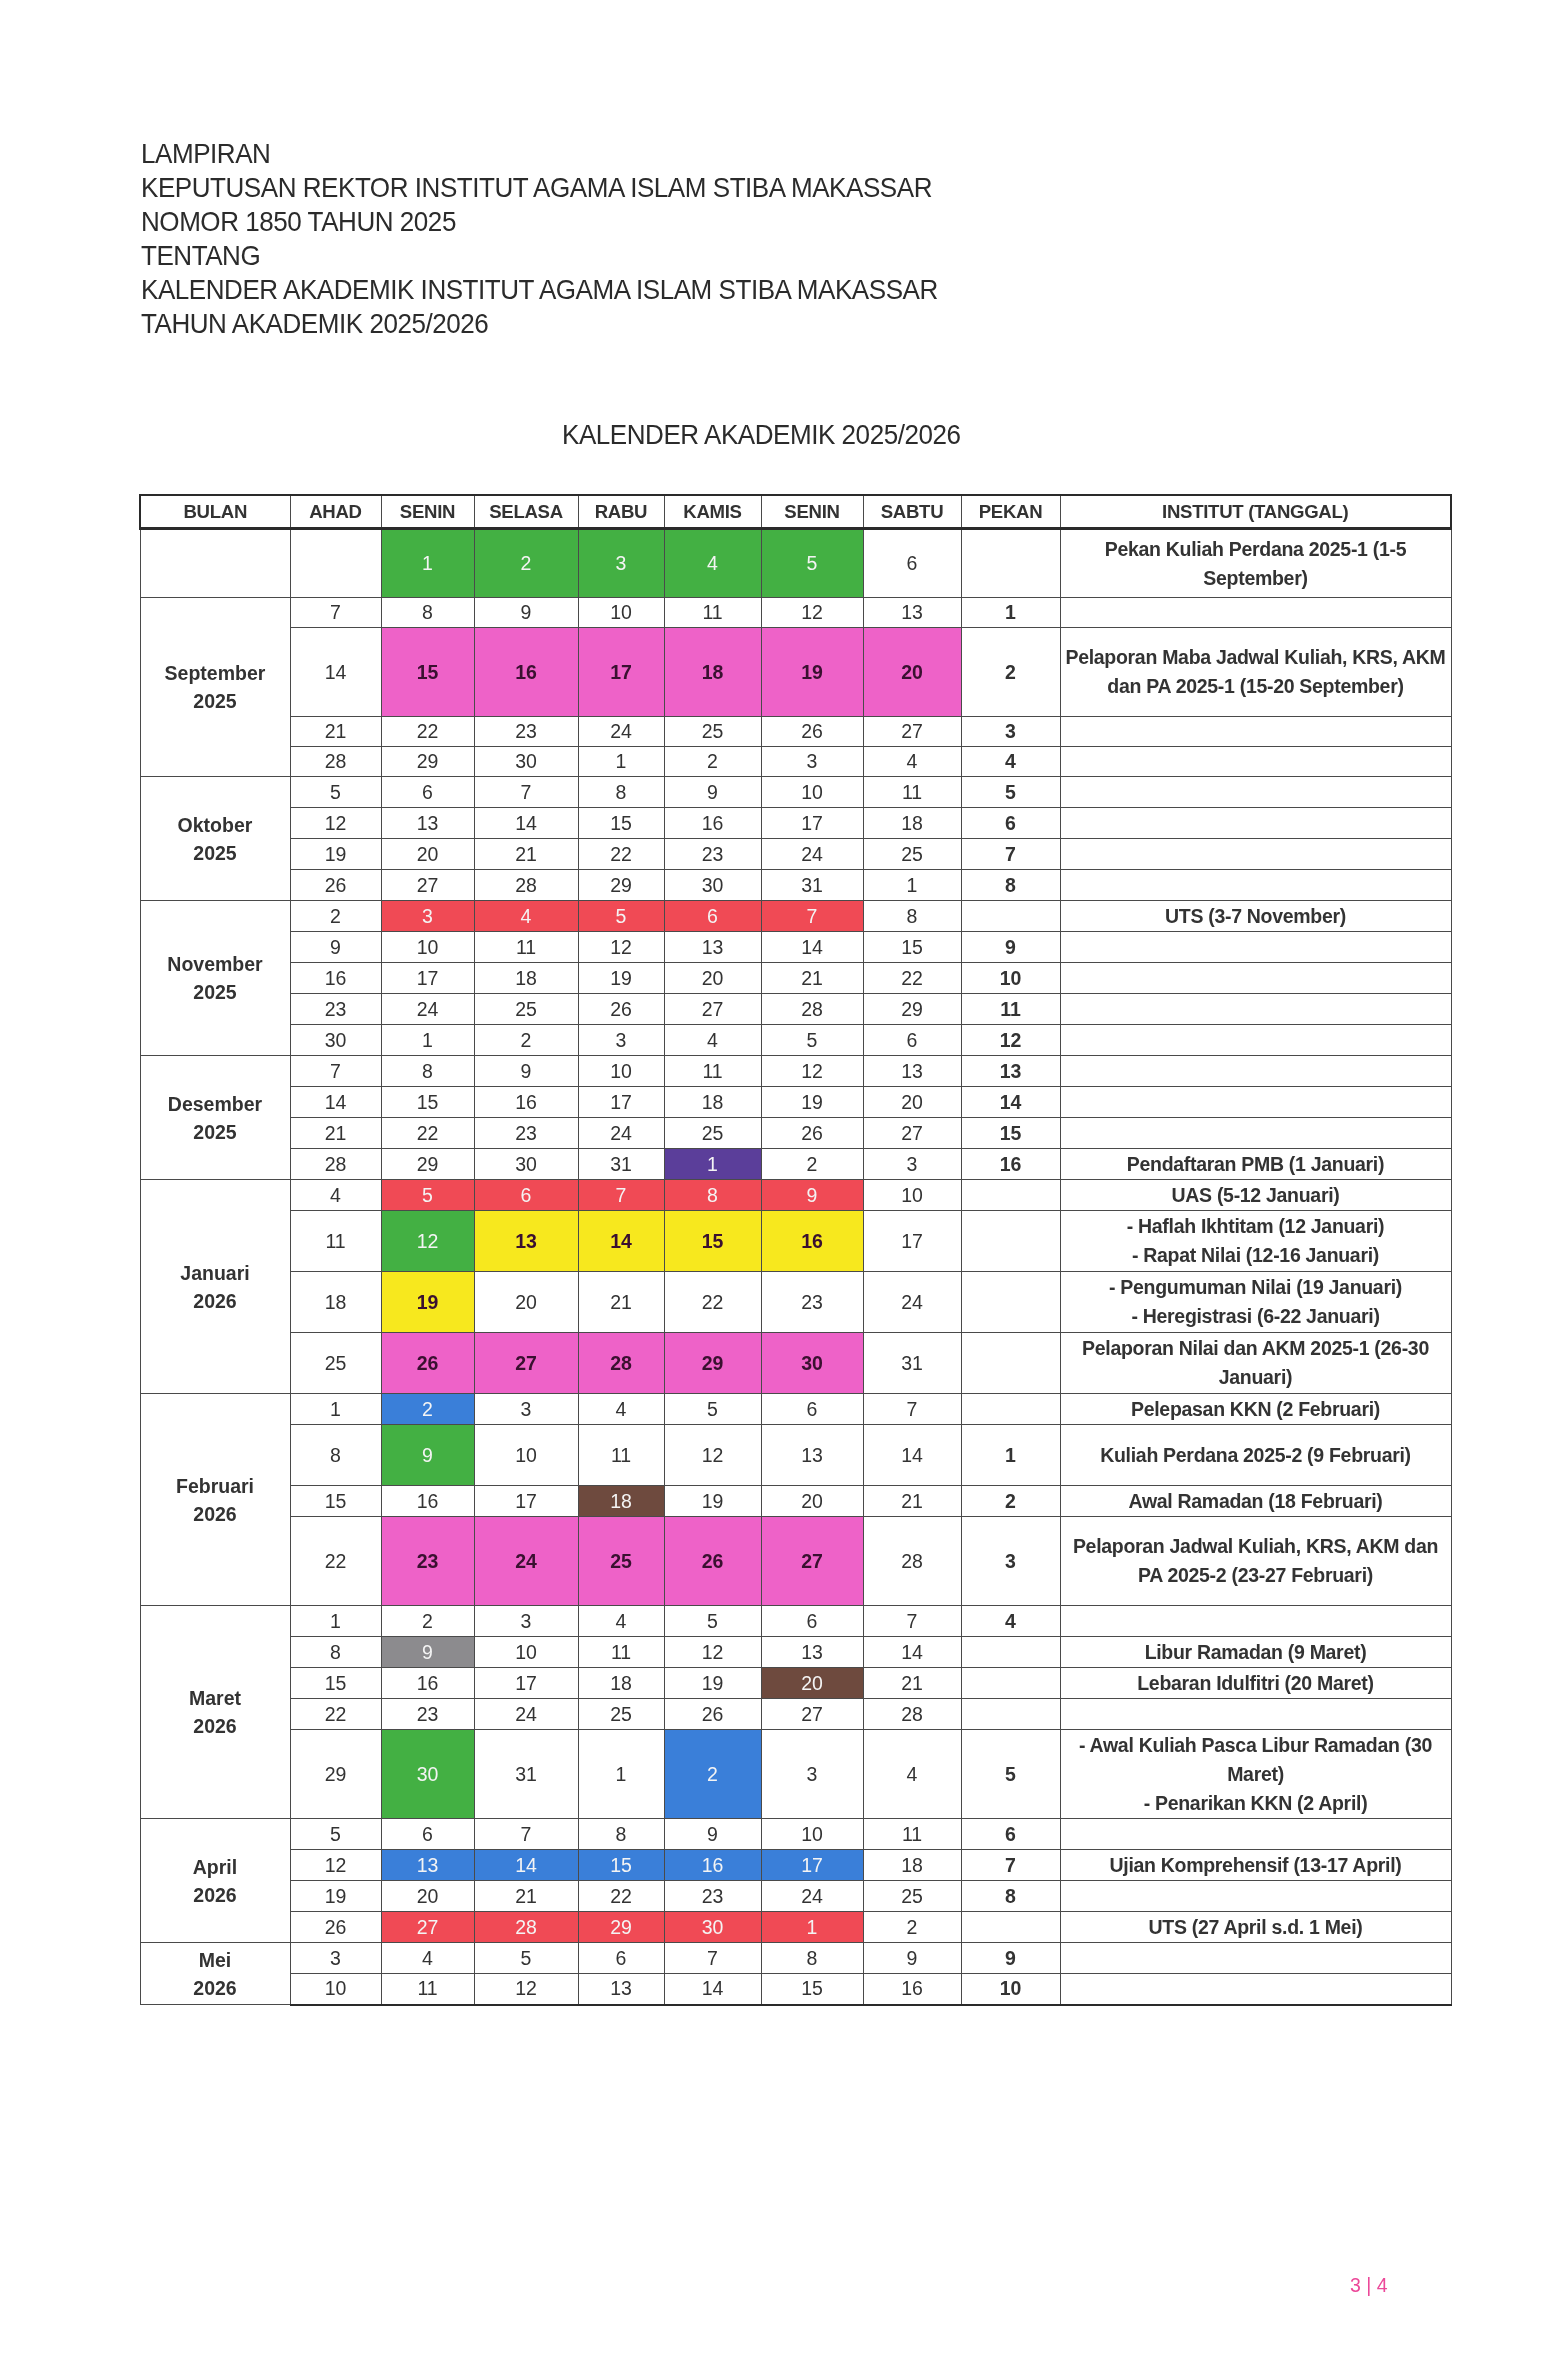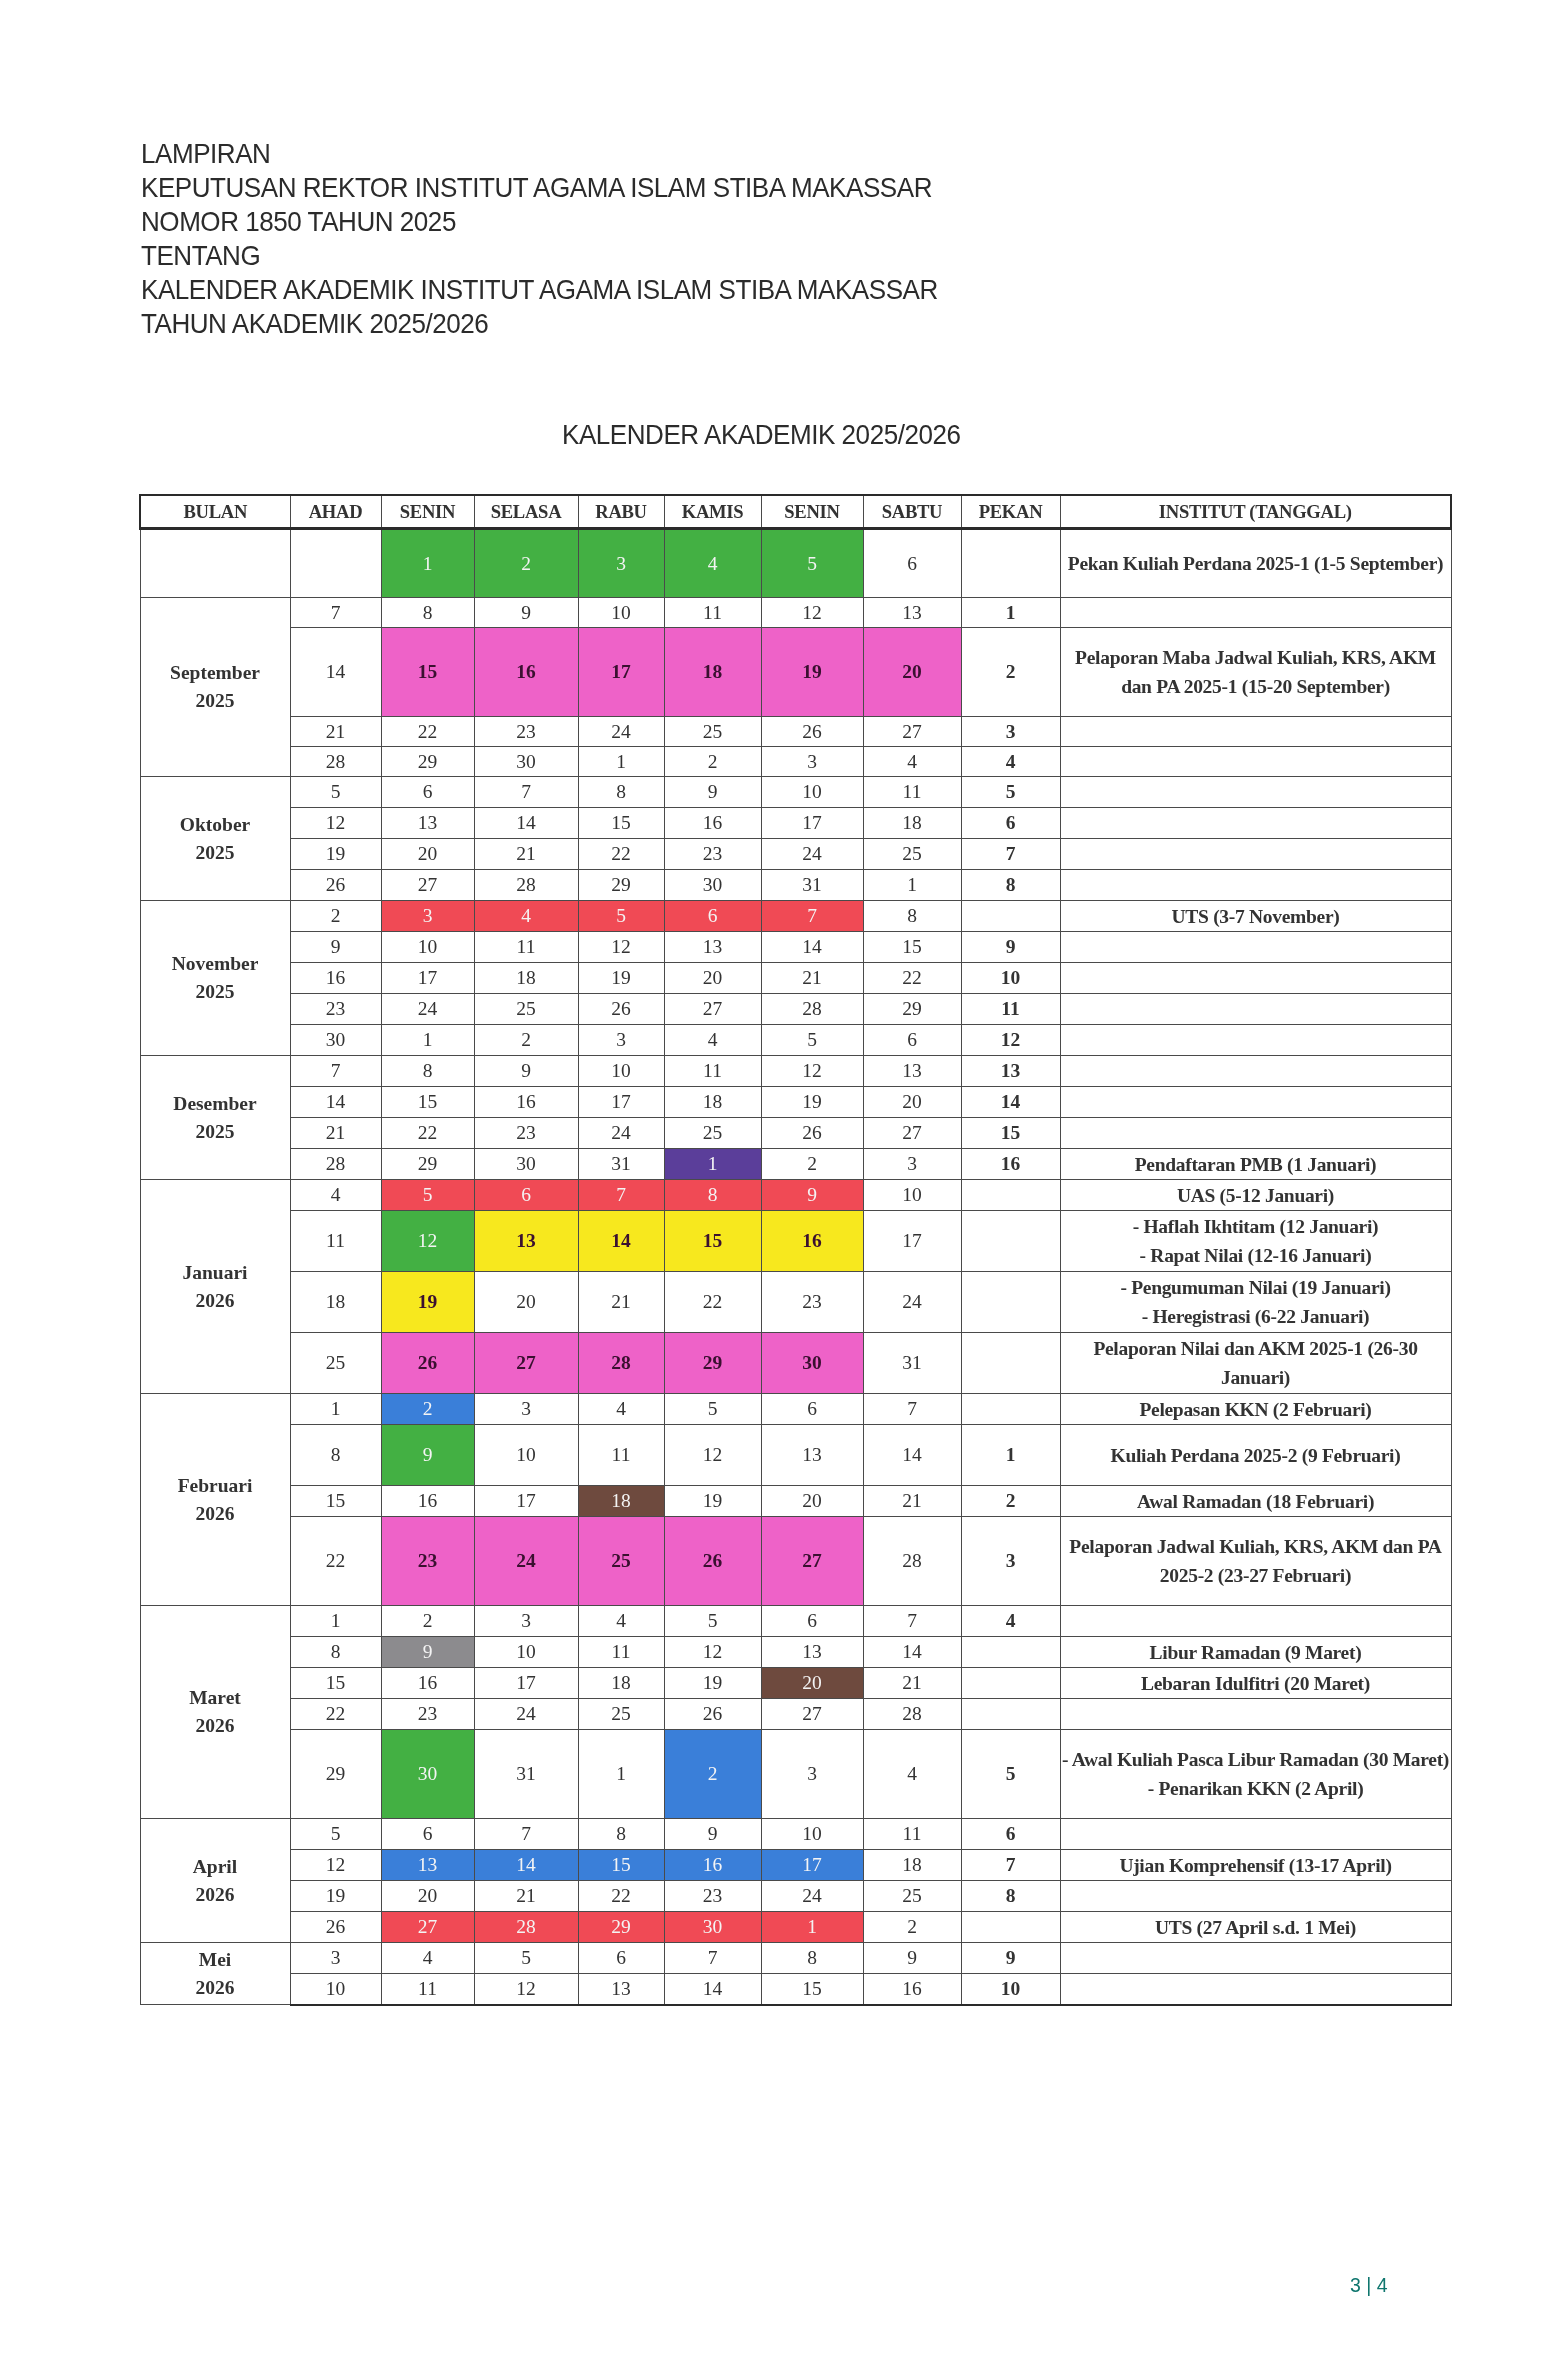--- a/index.html
+++ b/index.html
@@ -7,21 +7,21 @@
          font-family: "Liberation Sans", sans-serif; color: #2a2a2a; }
   .header-block { position: absolute; left: 141px; top: 137px; }
   .header-line { font-size: 28px; line-height: 34px; letter-spacing: -0.5px;
                  transform: scaleX(0.93); transform-origin: left; white-space: nowrap; color: #2b2b2b; }
   .cal-title { position: absolute; left: 0; width: 1550px; top: 419px; text-align: center;
                font-size: 28px; letter-spacing: -0.5px; color: #2b2b2b; }
   .cal-title span { display: inline-block; transform: scaleX(0.93); margin-left: -28px; }
 
   table.cal { position: absolute; left: 139px; top: 494px; border-collapse: collapse;
               table-layout: fixed; width: 1312px;
-              font-family: Liberation Serif, serif; }
+              font-family: Liberation Sans, sans-serif; }
   table.cal col.c-bulan { width: 150px; }
   table.cal col.c-ahad { width: 91px; }
   table.cal col.c-senin { width: 93px; }
   table.cal col.c-selasa { width: 104px; }
   table.cal col.c-rabu { width: 86px; }
   table.cal col.c-kamis { width: 97px; }
   table.cal col.c-jumat { width: 102px; }
   table.cal col.c-sabtu { width: 98px; }
   table.cal col.c-pekan { width: 99px; }
   table.cal col.c-keg { width: 391px; }
@@ -36,21 +36,21 @@
              border-right: 2.8px solid #2a2a2a; border-bottom: 3.7px solid #2a2a2a; border-top: 3.7px solid #2a2a2a; }
   td.pekan { font-weight: bold; border-left: 2.8px solid #2a2a2a; }
   td.keg { text-align: left; font-weight: bold; font-size: 17.6px; line-height: 29px;
            padding: 1.9px 7.4px 1.9px 9.3px; border-right: 2.8px solid #2a2a2a; letter-spacing: -0.3px; }
   td.keg div { white-space: normal; }
   td.day.hl { font-weight: bold; }
   td.day.light { color: #f4f4f4; font-weight: normal; }
   td.day.dark { color: #3a1030; }
   tr.last td { border-bottom: 2.8px solid #2a2a2a; }
 
-  .page-num { position: absolute; left: 1350px; top: 2274px; font-size: 19.5px; color: #0f766e; }
+  .page-num { position: absolute; left: 1350px; top: 2274px; font-size: 19.5px; color: #ec4899; }
 </style>
 </head>
 <body>
 
 <div class="header-block">
   <div class="header-line">LAMPIRAN</div>
   <div class="header-line">KEPUTUSAN REKTOR INSTITUT AGAMA ISLAM STIBA MAKASSAR</div>
   <div class="header-line">NOMOR 1850 TAHUN 2025</div>
   <div class="header-line">TENTANG</div>
   <div class="header-line">KALENDER AKADEMIK INSTITUT AGAMA ISLAM STIBA MAKASSAR</div>

